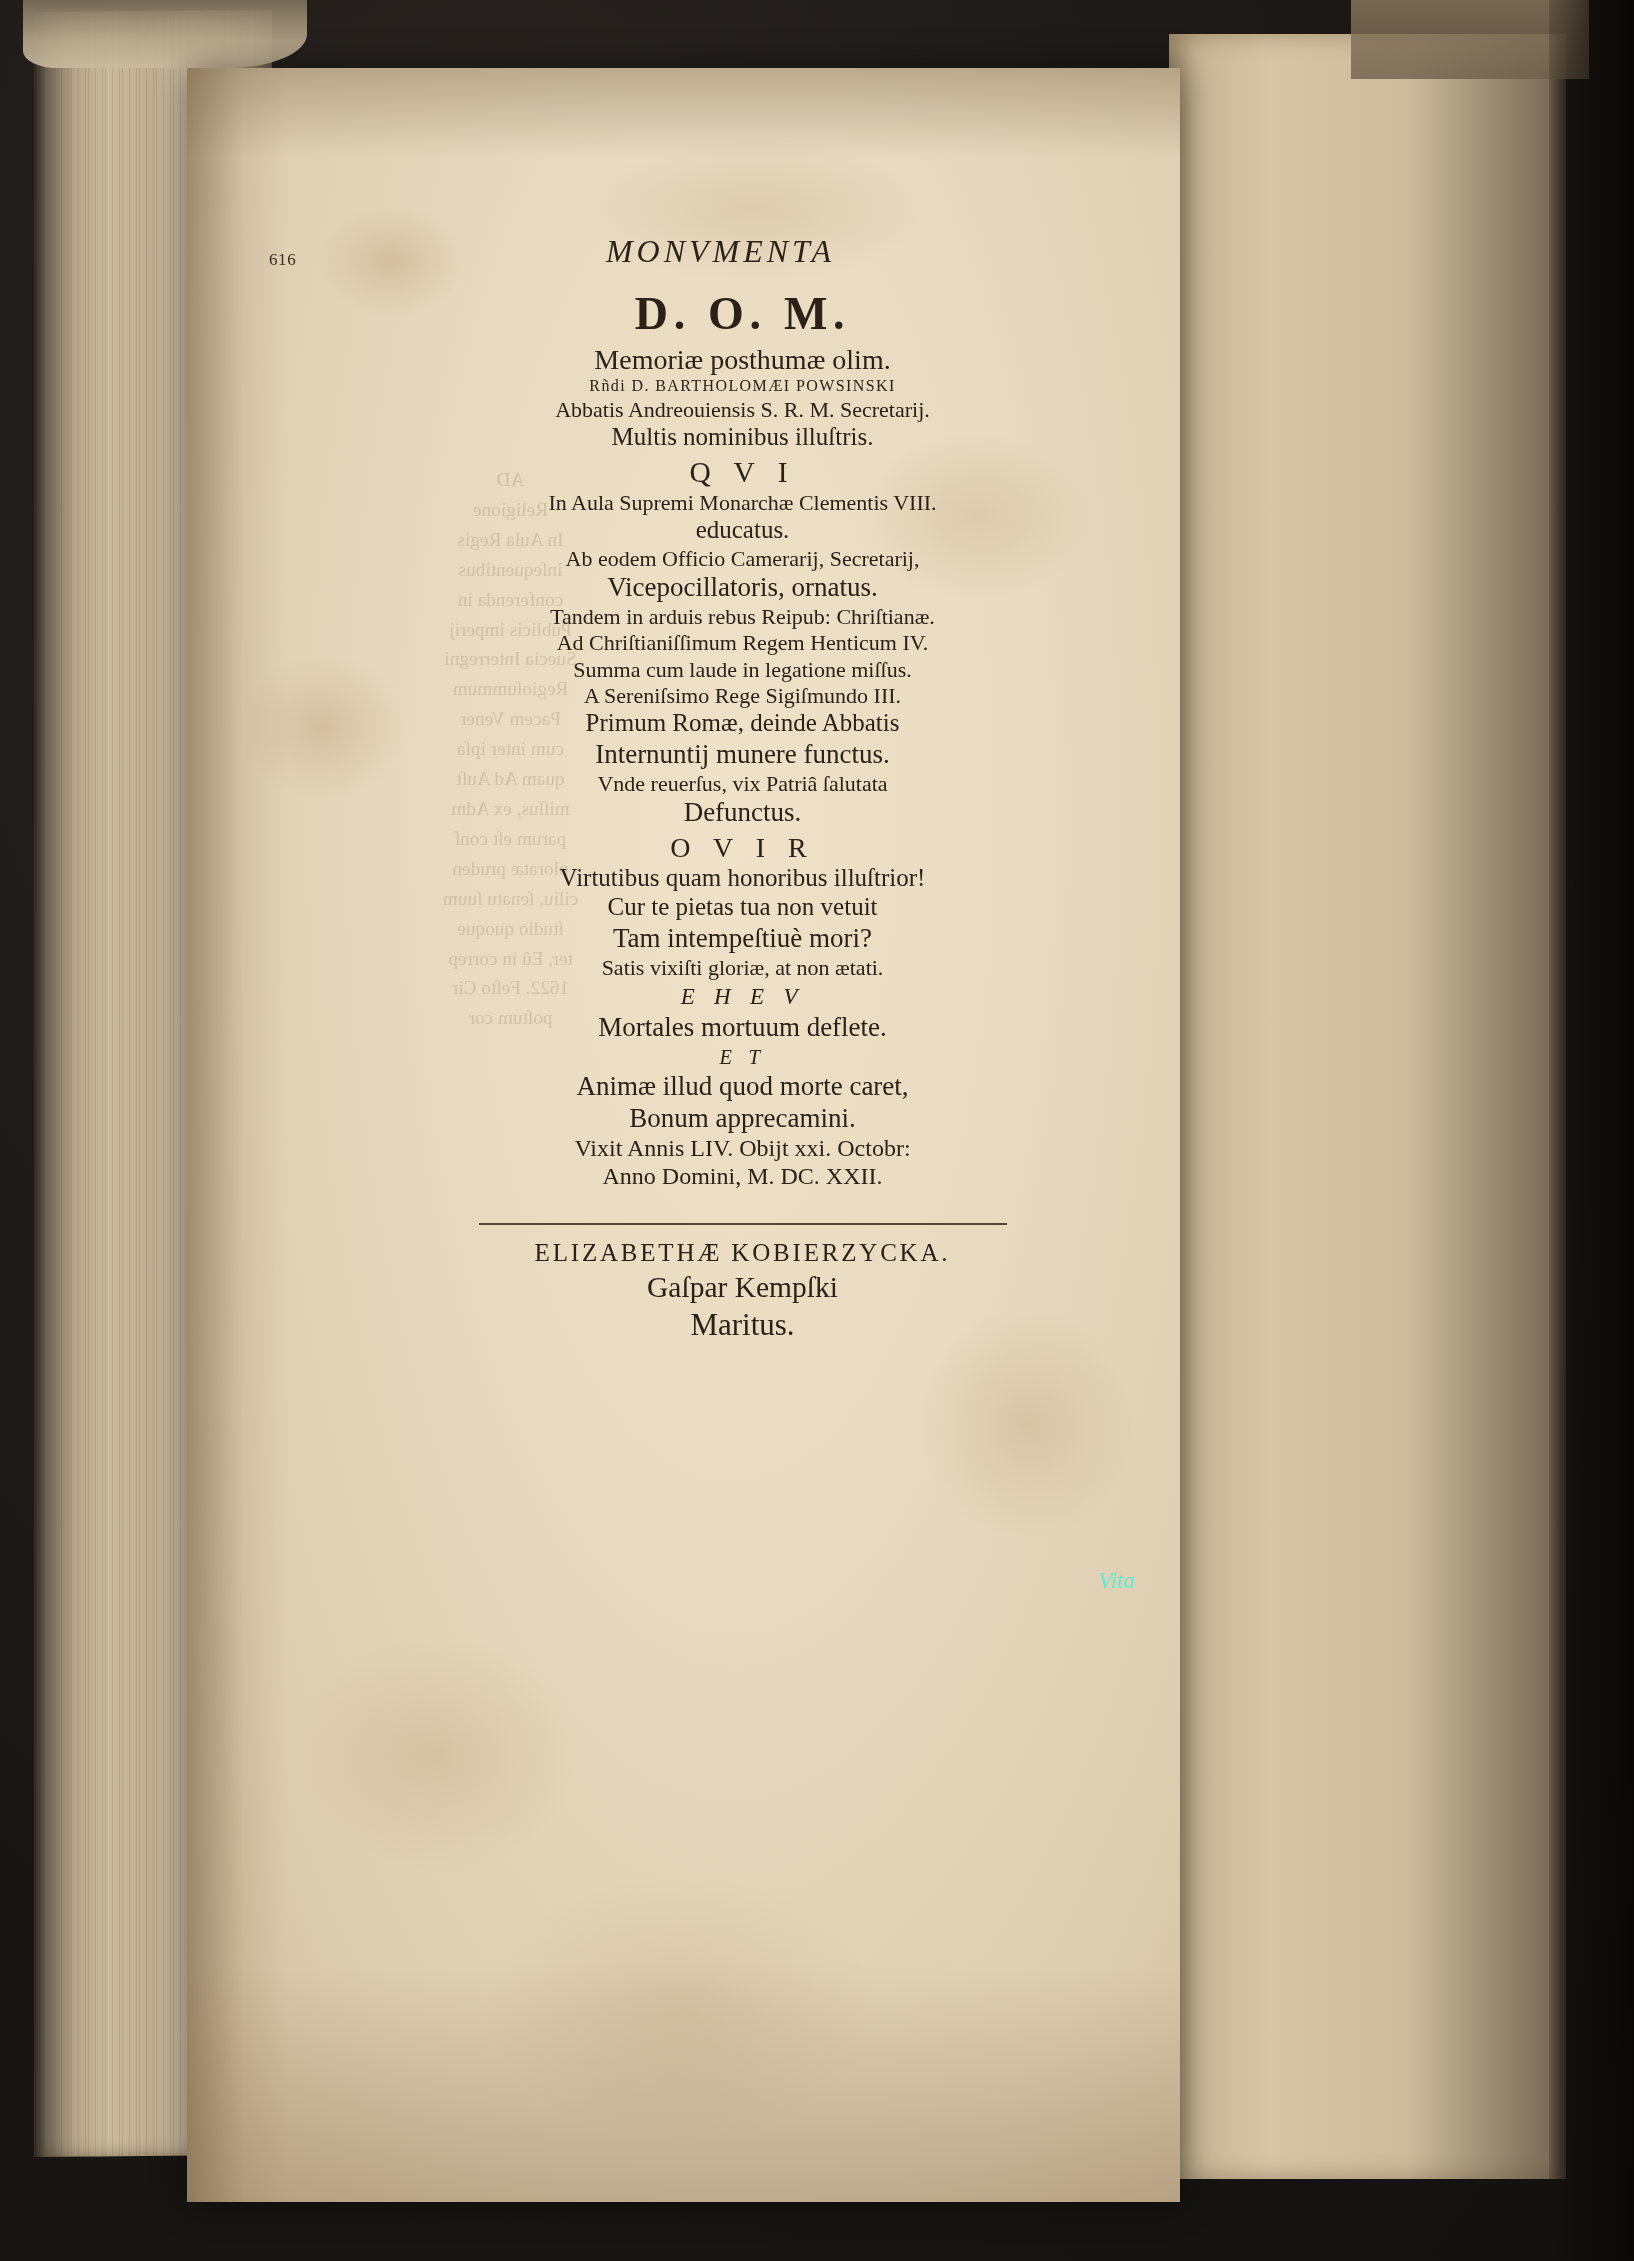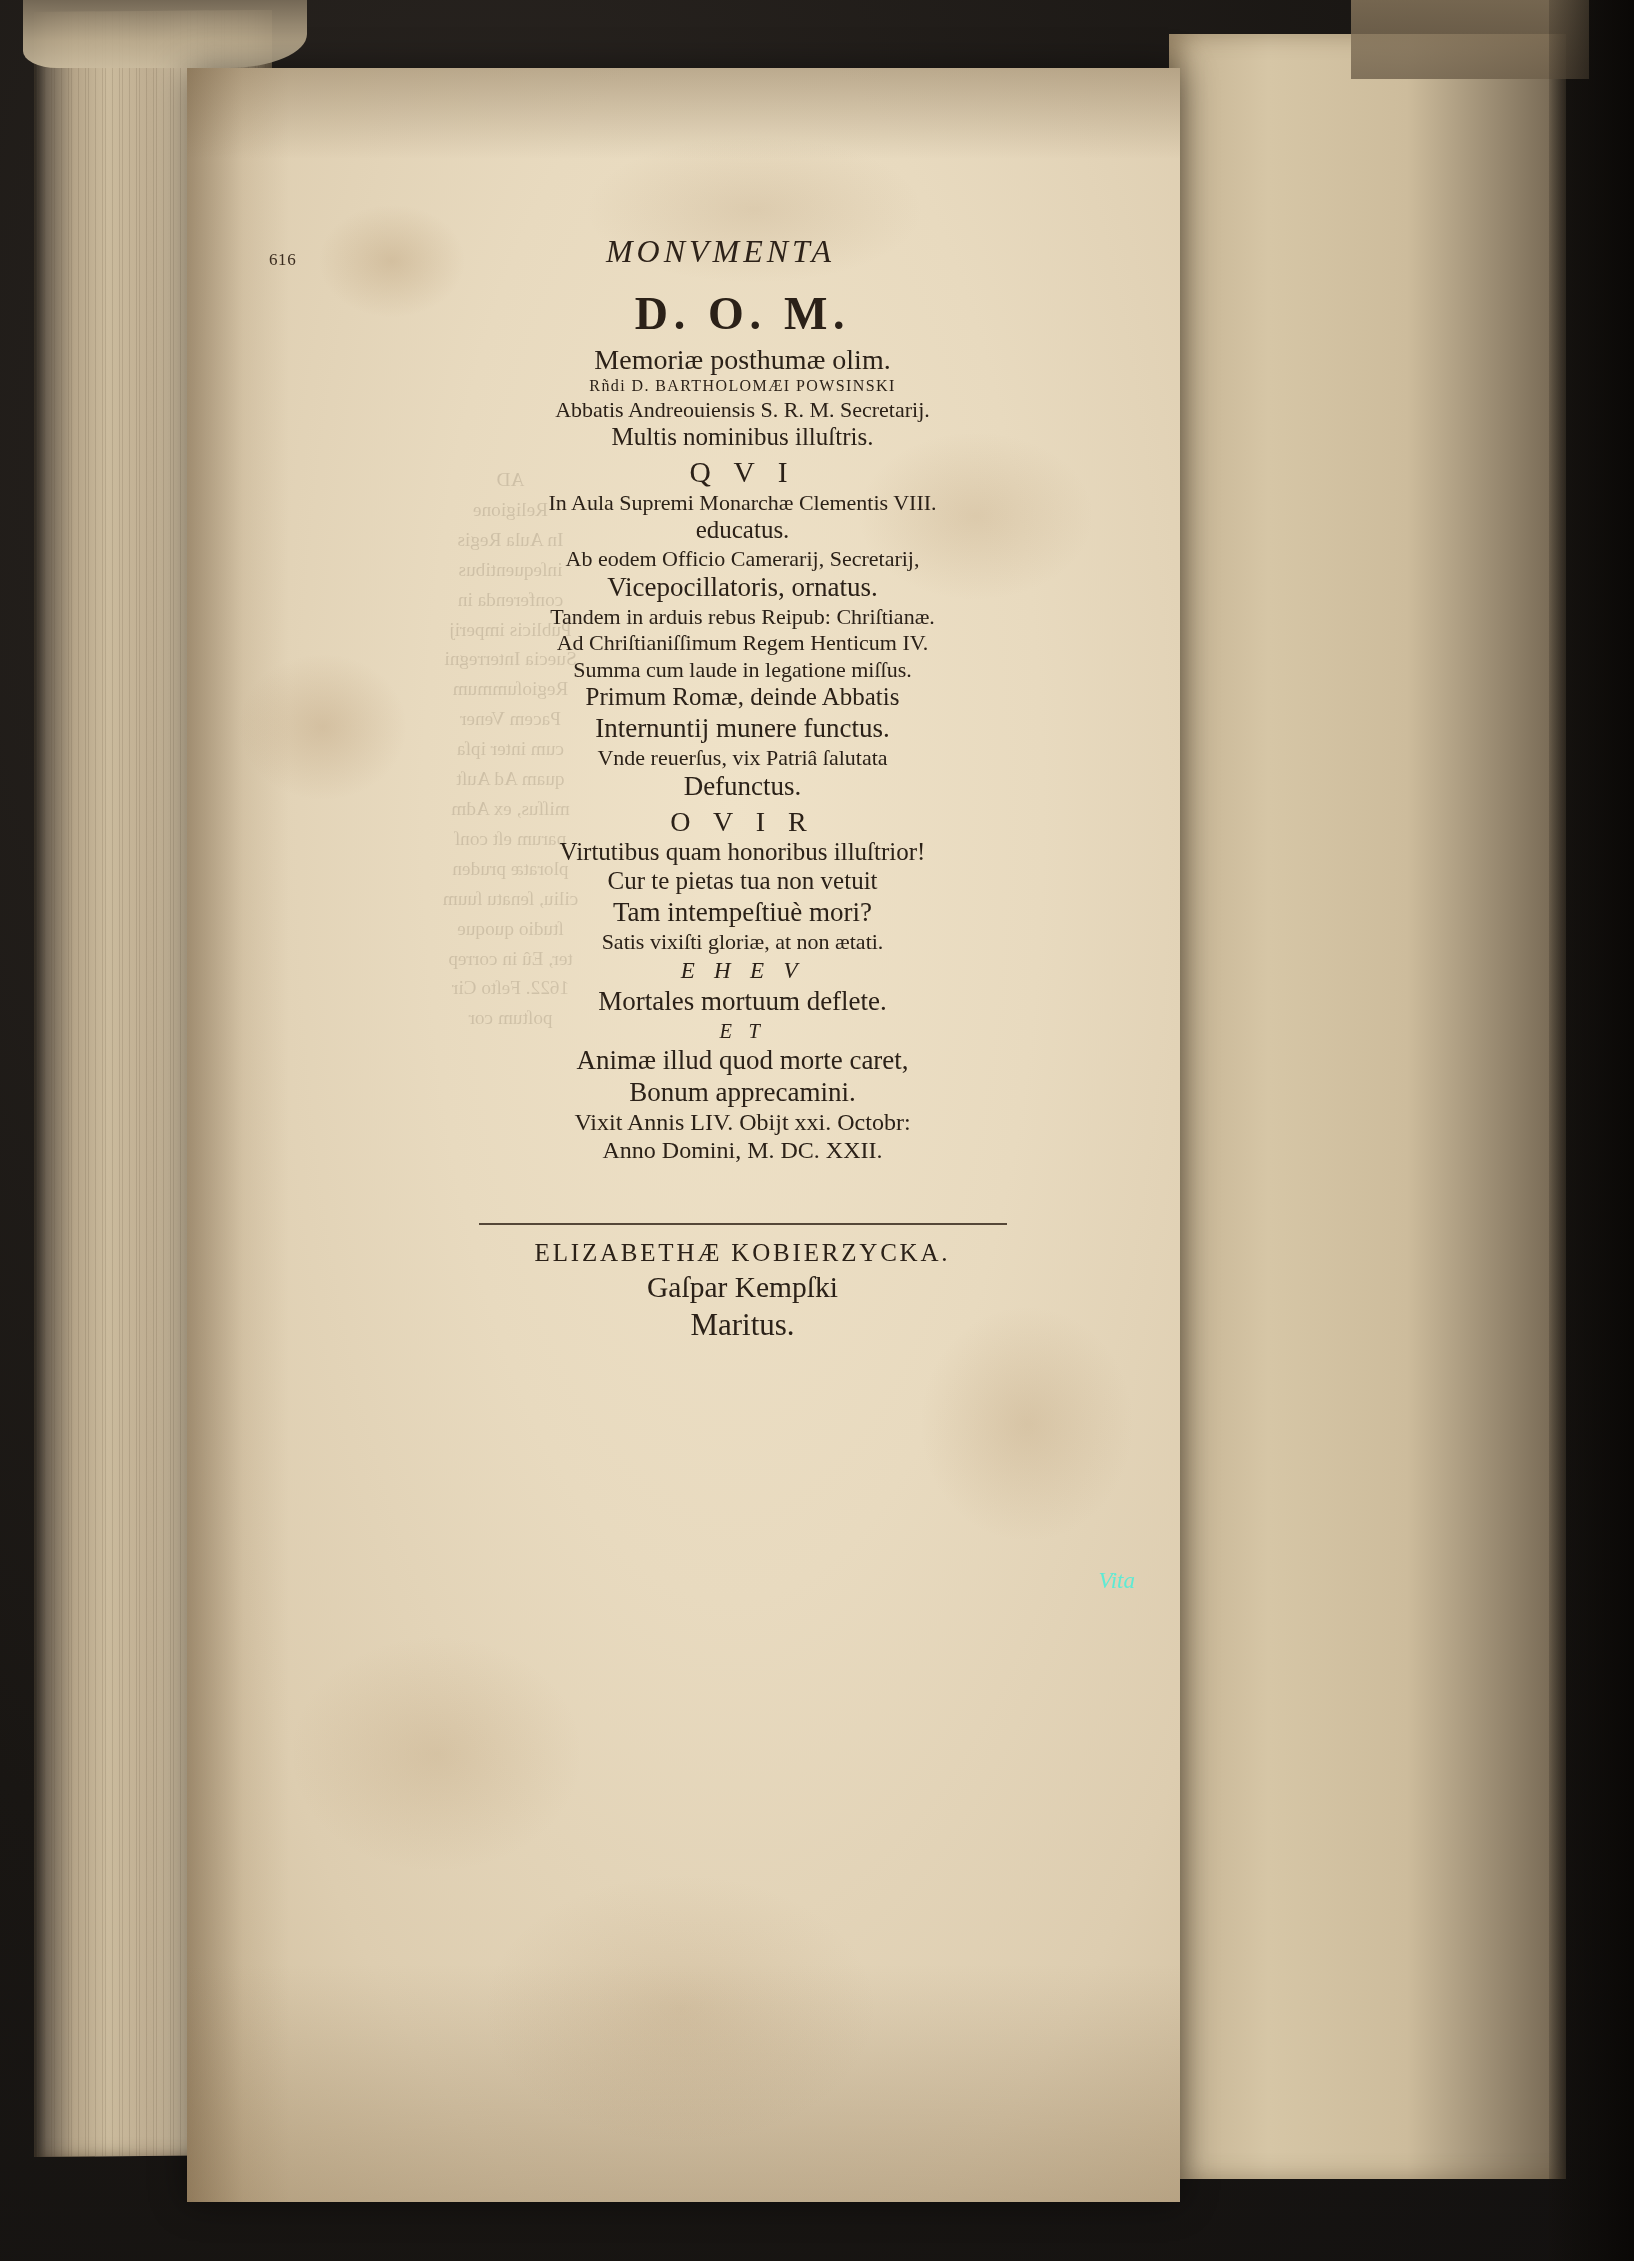--- a/index.html
+++ b/index.html
@@ -303,20 +303,21 @@
         <span class="ln s-mid">Abbatis Andreouiensis S. R. M. Secretarij.</span>
         <span class="ln s-med">Multis nominibus illuſtris.</span>
         <span class="ln s-qvi">Q V I</span>
         <span class="ln s-mid">In Aula Supremi Monarchæ Clementis VIII.</span>
         <span class="ln s-med">educatus.</span>
         <span class="ln s-mid">Ab eodem Officio Camerarij, Secretarij,</span>
         <span class="ln s-lg">Vicepocillatoris, ornatus.</span>
         <span class="ln s-mid">Tandem in arduis rebus Reipub: Chriſtianæ.</span>
         <span class="ln s-mid">Ad Chriſtianiſſimum Regem Henticum IV.</span>
         <span class="ln s-mid">Summa cum laude in legatione miſſus.</span>
+        <span class="ln s-mid">A Sereniſsimo Rege Sigiſmundo III.</span>
         <span class="ln s-med">Primum Romæ, deinde Abbatis</span>
         <span class="ln s-lg">Internuntij munere functus.</span>
         <span class="ln s-mid">Vnde reuerſus, vix Patriâ ſalutata</span>
         <span class="ln s-lg">Defunctus.</span>
         <span class="ln s-ovir">O  V I R</span>
         <span class="ln s-med">Virtutibus quam honoribus illuſtrior!</span>
         <span class="ln s-med">Cur te pietas tua non vetuit</span>
         <span class="ln s-lg">Tam intempeſtiuè mori?</span>
         <span class="ln s-mid">Satis vixiſti gloriæ, at non ætati.</span>
         <span class="ln s-ehev">E H E V</span>

